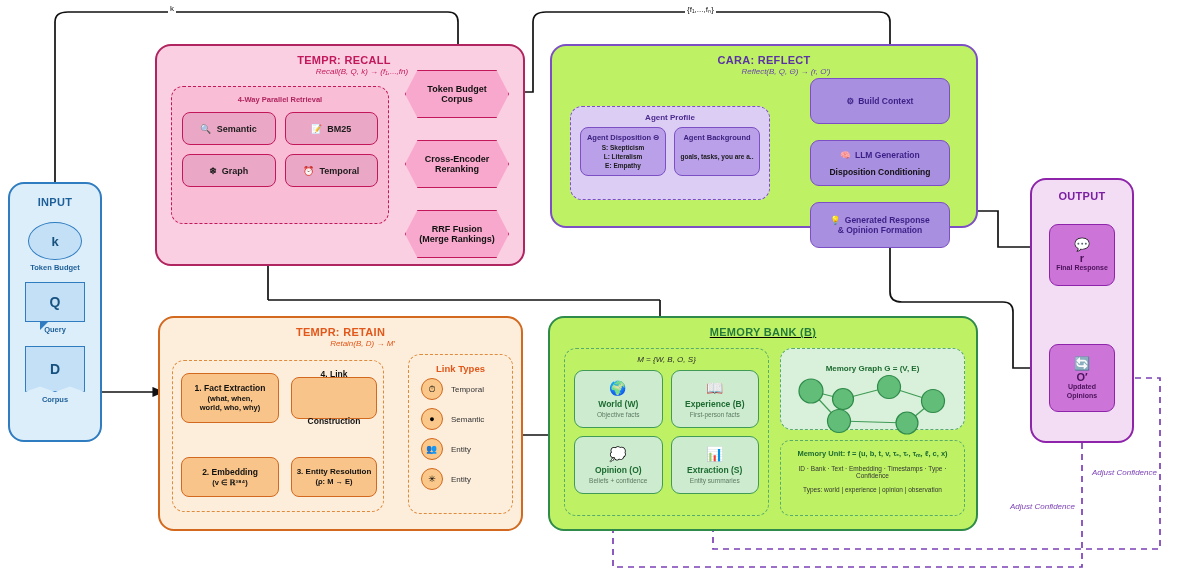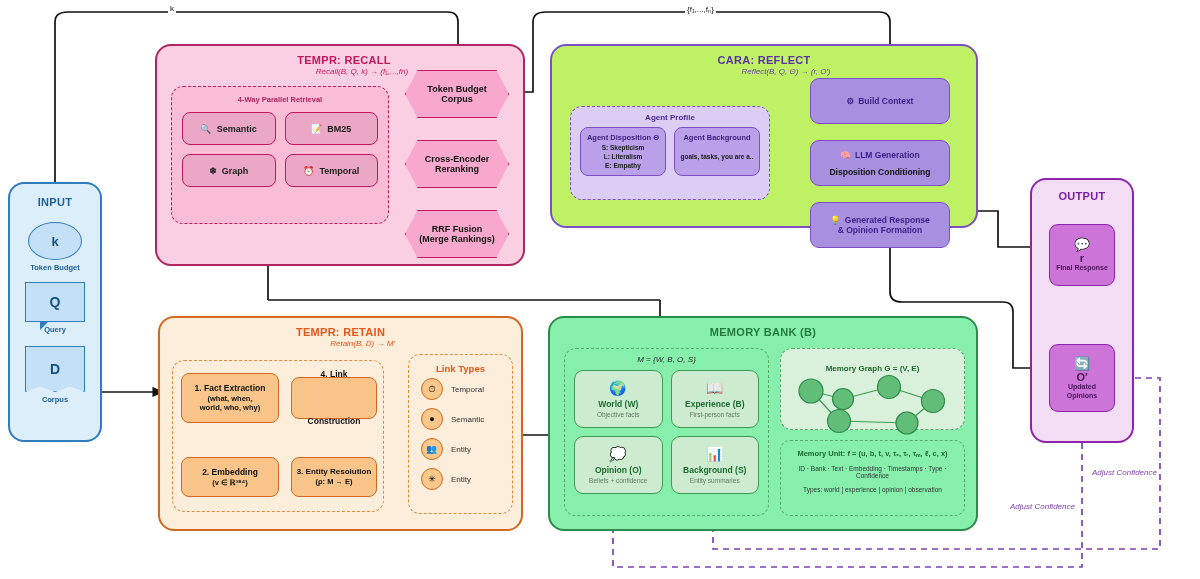--- a/index.html
+++ b/index.html
@@ -95,21 +95,21 @@
     border: 1.6px dashed #e08a3c; border-radius: 12px; }
   #link-types .grp-title { text-align:center; font-size: 9.5px; font-weight:bold;
     color:#e2571a; margin-top: 8px; }
   .lt-row { display:flex; align-items:center; gap: 8px; padding: 4px 0 4px 12px; }
   .lt-dot { width: 22px; height: 22px; border-radius: 50%; background: #f9c88a;
     border: 1.4px solid #d2691e; display:flex; align-items:center; justify-content:center; font-size:9px; }
   .lt-label { font-size: 8px; color: #333; }
 
   
   #membank-panel { left: 548px; top: 316px; width: 430px; height: 215px;
-    background: #86efac; border: 2.2px solid #2e8b49; }
+    background: #bef264; border: 2.2px solid #2e8b49; text-decoration: underline; }
   #membank-panel .panel-title { color: #247a3a; margin-top: 8px; }
   #mb-left { position: absolute; left: 14px; top: 30px; width: 205px; height: 168px;
     border: 1.5px dashed #57ab6b; border-radius: 12px; }
   .mb-formula { text-align:center; font-size: 8px; font-style: italic; color:#2b2b2b; margin-top: 6px; }
   .mb-grid { display:grid; grid-template-columns: 1fr 1fr; gap: 8px; padding: 6px 9px; }
   .mb-cell { height: 58px; background: #cdeccf; border: 1.4px solid #3f9b55; border-radius: 9px;
     display:flex; flex-direction:column; align-items:center; justify-content:center; }
   .mb-icon { font-size: 14px; line-height: 1; }
   .mb-name { font-size: 8.5px; font-weight: bold; color: #1d6b31; margin-top: 4px; }
   .mb-desc { font-size: 6.5px; color: #5d7a62; margin-top: 2px; }
@@ -371,21 +371,21 @@
           <div class="mb-name">Experience (B)</div>
           <div class="mb-desc">First-person facts</div>
         </div>
         <div class="mb-cell">
           <div class="mb-icon">💭</div>
           <div class="mb-name">Opinion (O)</div>
           <div class="mb-desc">Beliefs + confidence</div>
         </div>
         <div class="mb-cell">
           <div class="mb-icon">📊</div>
-          <div class="mb-name">Background (S)</div>
+          <div class="mb-name">Extraction (S)</div>
           <div class="mb-desc">Entity summaries</div>
         </div>
       </div>
     </div>
 
     <div id="mb-graph">
       <div class="grp-title">Memory Graph G = (V, E)</div>
       <svg viewBox="0 0 185 62" width="185" height="62">
         <g stroke="#3f9b55" stroke-width="1.2" fill="none">
           <line x1="30" y1="18" x2="62" y2="26"></line>

